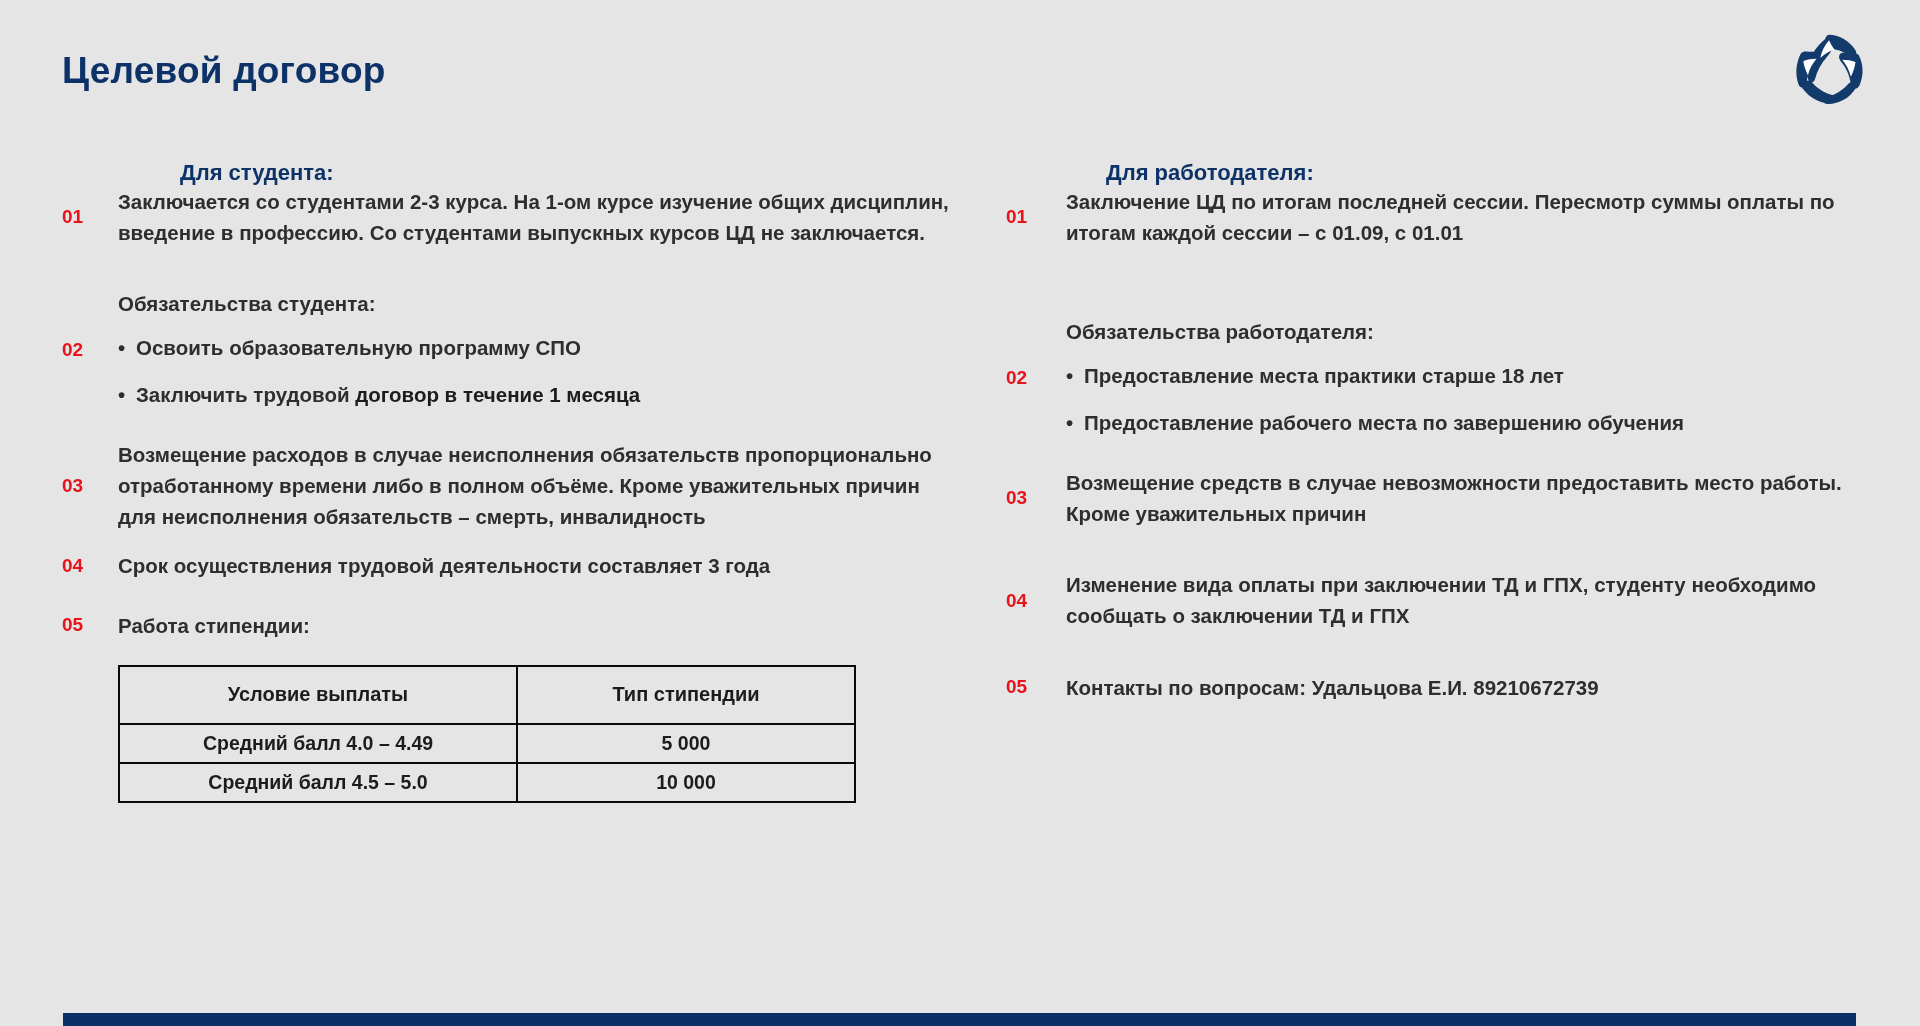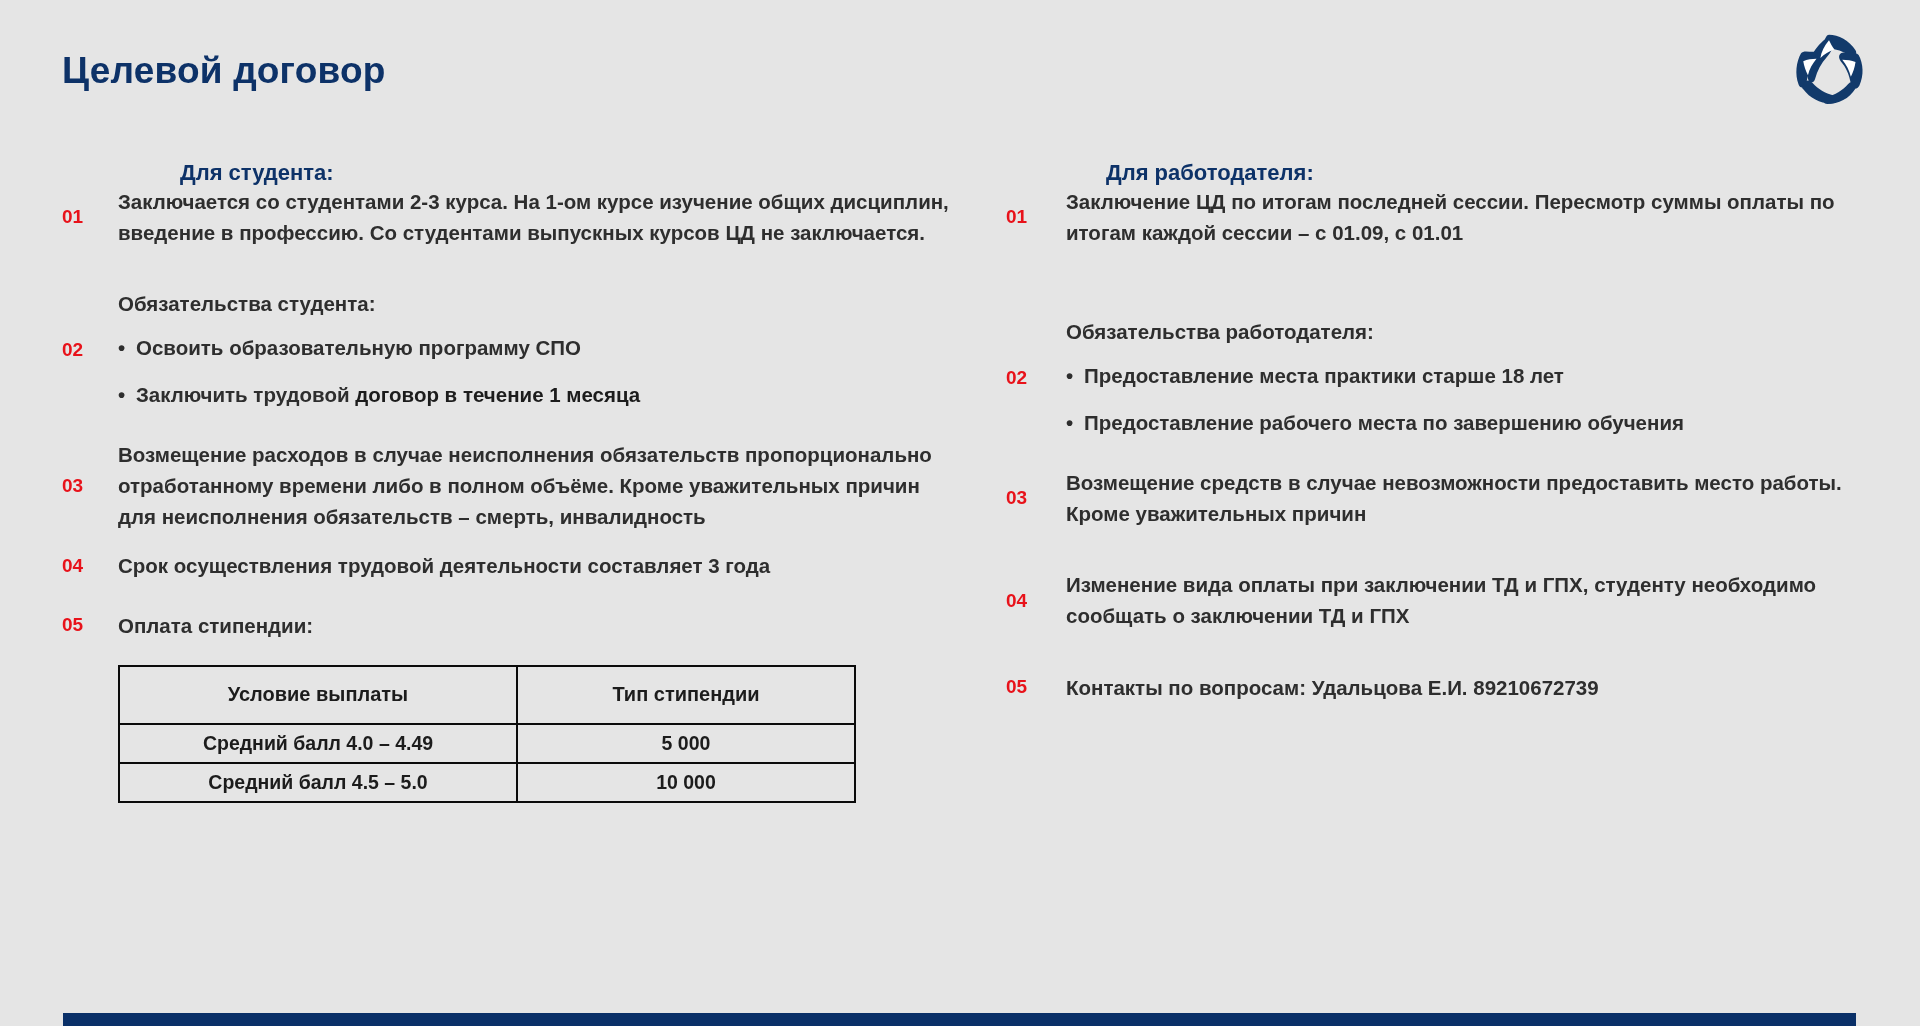--- a/index.html
+++ b/index.html
@@ -231,21 +231,21 @@
       <div class="item-body">
         <p>Срок осуществления трудовой деятельности составляет 3 года</p>
       </div>
     </div>
 
     <div class="gap-md"></div>
 
     <div class="item">
       <div class="item-num">05</div>
       <div class="item-body">
-        <p> Оплата стипендии:</p>
+        <p> Работа стипендии:</p>
       </div>
     </div>
 
     <div class="table-wrap">
       <table class="sti">
         <thead>
           <tr>
             <th class="col-cond">Условие выплаты</th>
             <th class="col-type">Тип стипендии</th>
           </tr>

